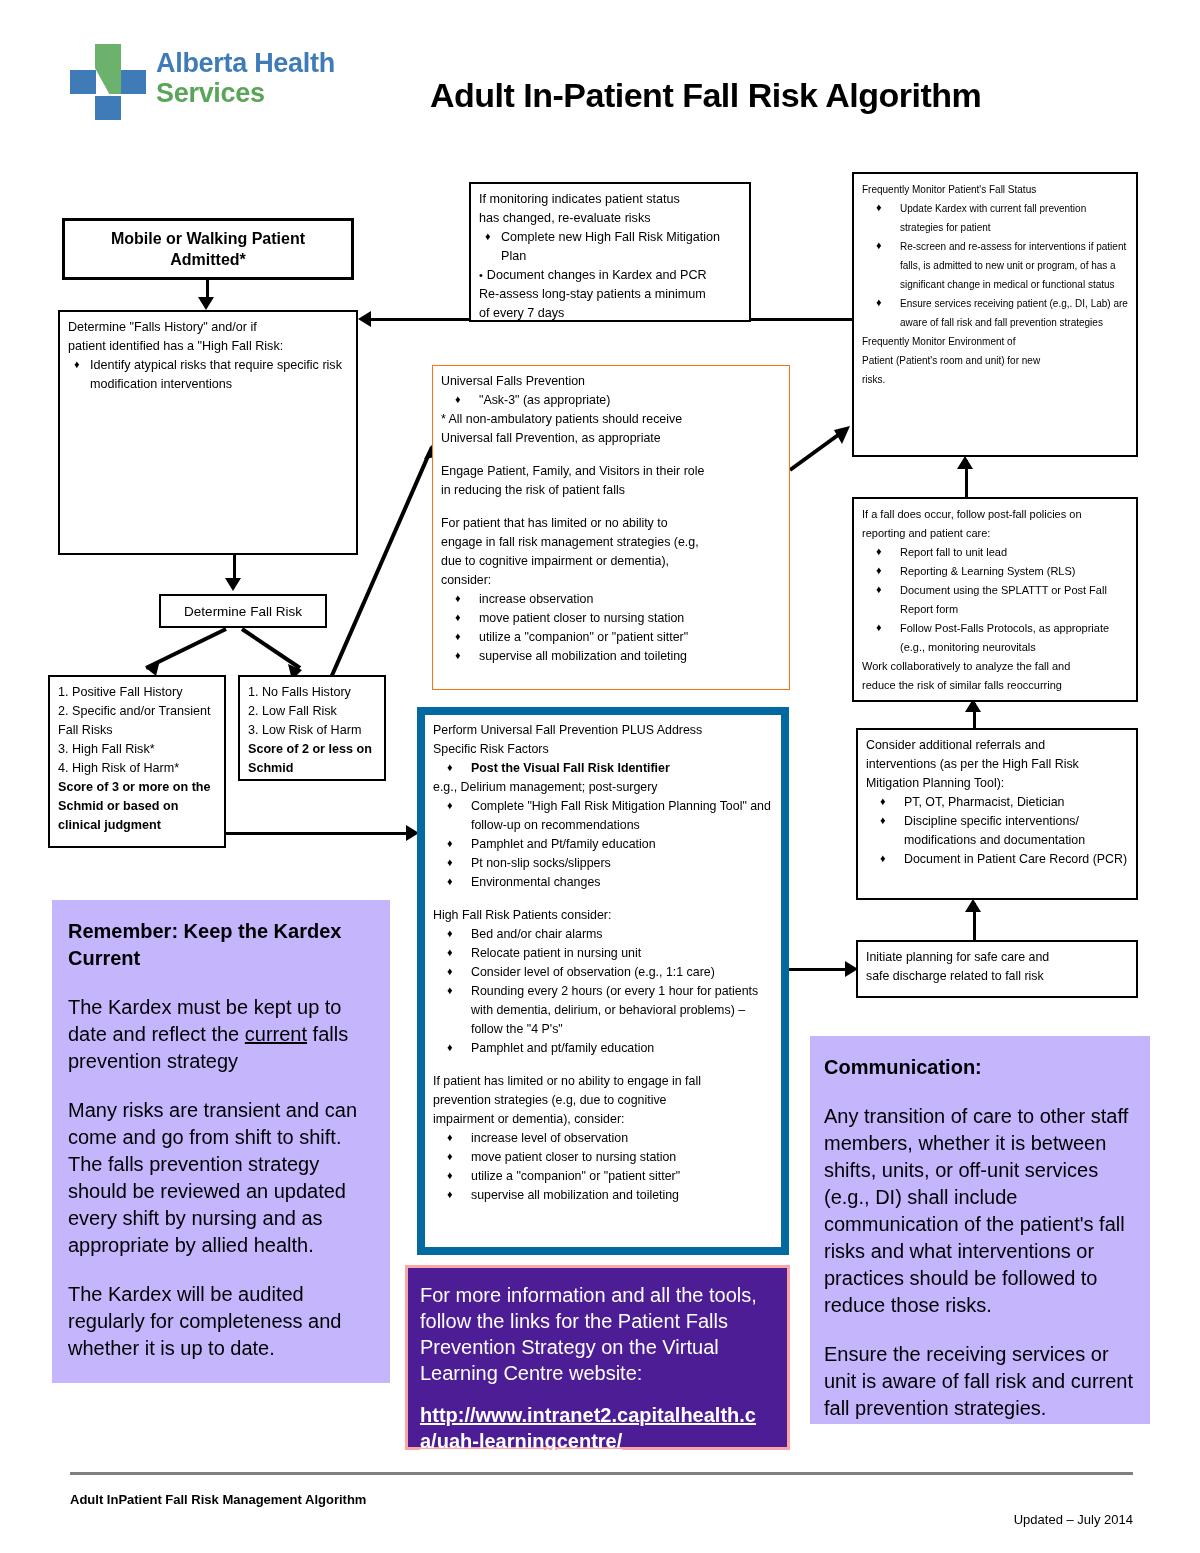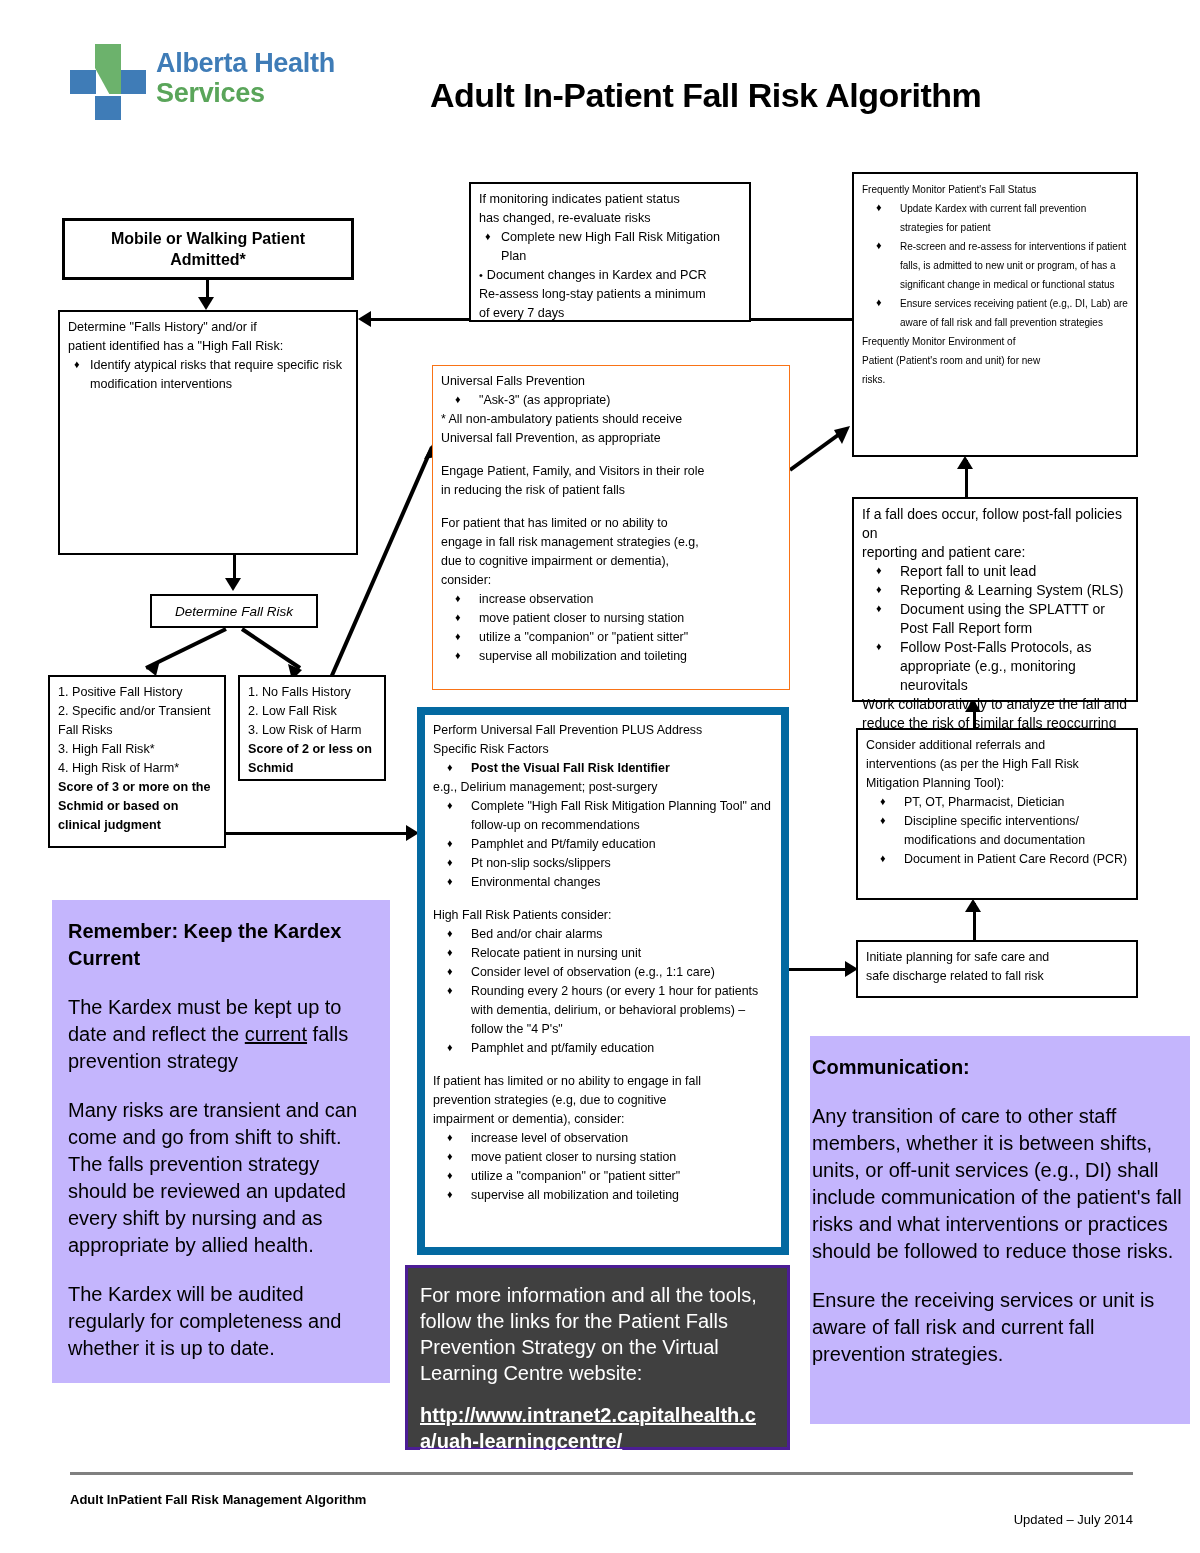--- a/index.html
+++ b/index.html
@@ -90,22 +90,22 @@
   .box.thick { border-width: 3px; }
   .box.yellow { border: 1px solid #f97316; }
   .box.red { border: 8px solid #0369a1; }
   .box.green-fill {
     background: #c4b5fd;
     border: none;
     font-size: 20px;
     line-height: 27px;
   }
   .box.dark-green {
-    background: #404040;
-    border: 3px solid #4c1d95;
+    background: #4c1d95;
+    border: 3px solid #fca5a5;
     color: #ffffff;
     font-size: 20px;
     line-height: 26px;
   }
   .b { font-weight: bold; }
   .u { text-decoration: underline; }
   .center { text-align: center; }
 
   ul.bl {
     margin: 0;
@@ -135,36 +135,35 @@
 
   
   #box-admitted {
     left: 62px; top: 218px; width: 292px; height: 62px;
     display: flex; align-items: center; justify-content: center;
     font-size: 16px; font-weight: bold; line-height: 21px;
     border-width: 3px;
   }
   #box-determine-history { left: 58px; top: 310px; width: 300px; height: 245px; }
   #box-determine-risk {
-    left: 150px; top: 594px; width: 168px; height: 34px;
+    left: 159px; top: 594px; width: 168px; height: 34px;
     display: flex; align-items: center; justify-content: center;
     font-size: 13.5px;
-    font-style: italic;
   }
   #box-positive { left: 48px; top: 675px; width: 178px; height: 173px; }
   #box-nofalls  { left: 238px; top: 675px; width: 148px; height: 106px; }
   #box-monitor-change { left: 469px; top: 182px; width: 282px; height: 140px; }
   #box-universal { left: 432px; top: 365px; width: 358px; height: 325px; font-size: 12.4px; }
   #box-perform-red { left: 417px; top: 707px; width: 372px; height: 548px; font-size: 12.4px; }
   #box-kardex { left: 52px; top: 900px; width: 338px; height: 483px; padding: 18px 16px; }
   #box-freq-monitor { left: 852px; top: 172px; width: 286px; height: 285px; font-size: 10px; }
-  #box-postfall { left: 852px; top: 497px; width: 286px; height: 205px; font-size: 14px; }
+  #box-postfall { left: 852px; top: 497px; width: 286px; height: 205px; font-size: 11px; }
   #box-referrals { left: 856px; top: 728px; width: 282px; height: 172px; font-size: 12.4px; }
   #box-initiate { left: 856px; top: 940px; width: 282px; height: 58px; font-size: 12.4px; }
-  #box-communication { left: 810px; top: 1036px; width: 380px; height: 388px; padding: 18px 2px; }
+  #box-communication { left: 810px; top: 1036px; width: 340px; height: 388px; padding: 18px 14px; }
   #box-moreinfo { left: 405px; top: 1265px; width: 385px; height: 185px; padding: 14px 12px; }
 
   
   .ln {
     position: absolute;
     background: #000000;
   }
   .vline { width: 3px; }
   .hline { height: 3px; }
   .arrow-d, .arrow-u, .arrow-l, .arrow-r {

